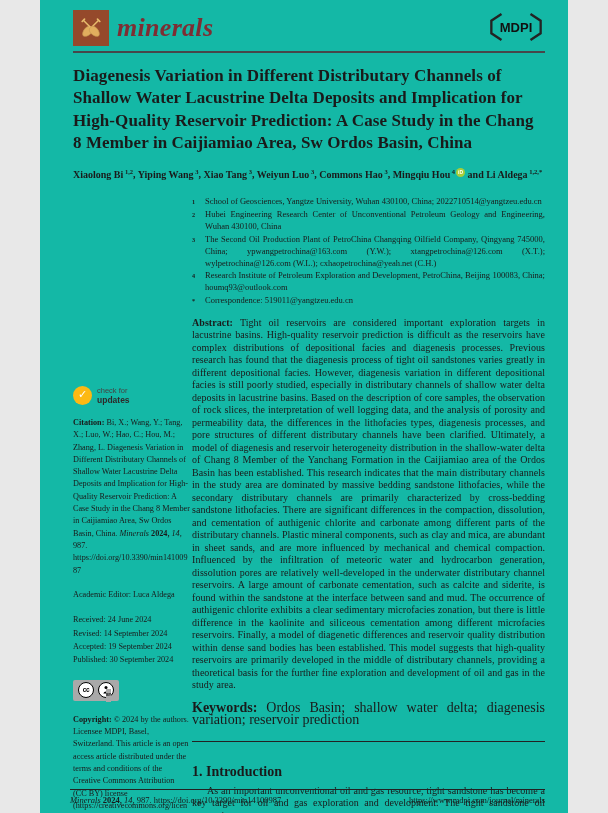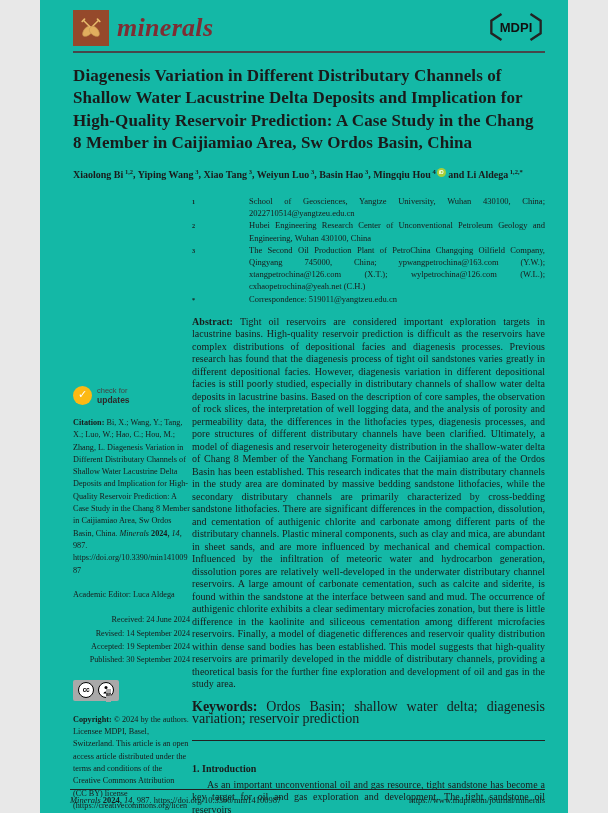--- a/index.html
+++ b/index.html
@@ -20,41 +20,41 @@
   .article-type{font-style:italic;font-size:9.5px;}
   .paper-title{margin:2px 0 0 0;font-size:17px;line-height:22.4px;font-weight:bold;letter-spacing:.1px;}
   .authors{margin-top:10px;font-size:10px;font-weight:bold;line-height:13px;}
   .authors sup{font-size:6.5px;}
   .orcid{display:inline-block;width:9px;height:9px;border-radius:50%;background:#A6CE39;color:#fff;
          font-family:"Liberation Sans",sans-serif;font-size:5px;font-weight:bold;text-align:center;
          line-height:9px;vertical-align:super;margin-left:1px;}
 
   
   .main-col{margin:14px 23px 0 152px;}
-  .aff-row{display:flex;font-size:8.5px;line-height:12.2px;text-align:justify;gap:44px;}
+  .aff-row{display:flex;font-size:8.5px;line-height:12.2px;text-align:justify;}
   .aff-marker{flex:0 0 13px;font-size:6.2px;font-weight:bold;padding-top:1px;}
   .aff-text{flex:1;}
   .abstract{margin-top:10px;font-size:10px;line-height:12.5px;text-align:justify;letter-spacing:.05px;}
   .keywords{margin-top:9px;font-size:14px;line-height:12.5px;text-align:justify;}
   .divider{margin-top:11px;border-top:1px solid #222;}
-  .section-heading{margin-top:22px;font-size:10px;font-weight:bold;}
+  .section-heading{margin-top:22px;font-size:14px;font-weight:bold;}
   .intro-p{margin:5px 0 0 0;font-size:10px;line-height:12.5px;text-align:justify;text-indent:15px;}
 
   
   .sidebar{position:absolute;left:33px;top:386px;width:117px;font-size:8.2px;line-height:12.3px;}
   .cu-badge{display:flex;align-items:center;cursor:pointer;}
   .cu-icon{width:19px;height:19px;border-radius:50%;background:#FDB913;color:#fff;font-weight:bold;
            font-size:11px;display:flex;align-items:center;justify-content:center;
            font-family:"DejaVu Sans",sans-serif;flex:0 0 19px;}
   .cu-text{margin-left:5px;font-family:"Liberation Sans",sans-serif;font-size:7.5px;line-height:8.5px;color:#444;}
   .cu-strong{font-weight:bold;font-size:8.5px;color:#2d2a2a;}
   .citation{margin-top:12px;overflow-wrap:anywhere;}
   .editor{margin-top:12px;}
   .dates{margin-top:12px;}
-  .dates p{margin:0;line-height:13.4px;text-align:right;}
+  .dates p{margin:0;line-height:13.4px;}
   .cc-badge{margin-top:13px;width:46px;height:21px;background:#a9a9a9;border-radius:2px;
             display:flex;align-items:center;justify-content:center;gap:4px;position:relative;cursor:pointer;}
   .cc-circle{width:14px;height:14px;border-radius:50%;background:#fff;border:1.4px solid #000;
              display:flex;align-items:center;justify-content:center;
              font-family:"Liberation Sans",sans-serif;font-size:6.5px;font-weight:bold;letter-spacing:-.3px;color:#000;}
   .by-label{position:absolute;right:8px;bottom:-1px;font-family:"Liberation Sans",sans-serif;
             font-size:3.5px;font-weight:bold;background:#a9a9a9;color:#000;}
   .copyright{margin-top:13px;overflow-wrap:anywhere;}
   .b{font-weight:bold;} .i{font-style:italic;}
 
@@ -89,36 +89,40 @@
     <svg class="mdpi" viewBox="0 0 60 30">
       <polyline points="15,1.5 4.5,8.5 4.5,21.5 15,28.5" fill="none" stroke="#232323" stroke-width="2.4"></polyline>
       <polyline points="45,1.5 55.5,8.5 55.5,21.5 45,28.5" fill="none" stroke="#232323" stroke-width="2.4"></polyline>
       <text x="30" y="20.5" text-anchor="middle" font-family="Liberation Sans, sans-serif" font-size="13.5" font-weight="bold" fill="#111">MDPI</text>
     </svg>
   </div>
   <div class="rule-header"></div>
 
   <div class="title-block">
     <h1 class="paper-title">Diagenesis Variation in Different Distributary Channels of Shallow Water Lacustrine Delta Deposits and Implication for High-Quality Reservoir Prediction: A Case Study in the Chang 8 Member in Caijiamiao Area, Sw Ordos Basin, China</h1>
-    <div class="authors"><span>Xiaolong Bi</span><sup> 1,2</sup>, <span>Yiping Wang</span><sup> 3</sup>, <span>Xiao Tang</span><sup> 3</sup>, <span>Weiyun Luo</span><sup> 3</sup>, <span>Basin Hao</span><sup> 3</sup>, <span>Mingqiu Hou</span><sup> 4</sup><span class="orcid">iD</span> and <span>Li Aldega</span><sup> 1,2,*</sup></div>
+    <div class="authors"><span>Xiaolong Bi</span><sup> 1,2</sup>, <span>Yiping Wang</span><sup> 3</sup>, <span>Xiao Tang</span><sup> 3</sup>, <span>Weiyun Luo</span><sup> 3</sup>, <span>Commons Hao</span><sup> 3</sup>, <span>Mingqiu Hou</span><sup> 4</sup><span class="orcid">iD</span> and <span>Li Aldega</span><sup> 1,2,*</sup></div>
   </div>
 
   <div class="main-col">
     <div>
         <div class="aff-row">
           <span class="aff-marker">1</span>
           <span class="aff-text">School of Geosciences, Yangtze University, Wuhan 430100, China; 2022710514@yangtzeu.edu.cn</span>
         </div>
         <div class="aff-row">
           <span class="aff-marker">2</span>
           <span class="aff-text">Hubei Engineering Research Center of Unconventional Petroleum Geology and Engineering, Wuhan 430100, China</span>
         </div>
         <div class="aff-row">
           <span class="aff-marker">3</span>
           <span class="aff-text">The Second Oil Production Plant of PetroChina Changqing Oilfield Company, Qingyang 745000, China; ypwangpetrochina@163.com (Y.W.); xtangpetrochina@126.com (X.T.); wylpetrochina@126.com (W.L.); cxhaopetrochina@yeah.net (C.H.)</span>
+        </div>
+        <div class="aff-row">
+          <span class="aff-marker">4</span>
+          <span class="aff-text">Research Institute of Petroleum Exploration and Development, PetroChina, Beijing 100083, China; houmq93@outlook.com</span>
         </div>
         <div class="aff-row">
           <span class="aff-marker">*</span>
           <span class="aff-text">Correspondence: 519011@yangtzeu.edu.cn</span>
         </div>
       </div>
 
     <p class="abstract"><span class="b">Abstract:</span> <span>Tight oil reservoirs are considered important exploration targets in lacustrine basins. High-quality reservoir prediction is difficult as the reservoirs have complex distributions of depositional facies and diagenesis processes. Previous research has found that the diagenesis process of tight oil sandstones varies greatly in different depositional facies. However, diagenesis variation in different depositional facies is still poorly studied, especially in distributary channels of shallow water delta deposits in lacustrine basins. Based on the description of core samples, the observation of rock slices, the interpretation of well logging data, and the analysis of porosity and permeability data, the differences in the lithofacies types, diagenesis processes, and pore structures of different distributary channels have been clarified. Ultimately, a model of diagenesis and reservoir heterogeneity distribution in the shallow-water delta of Chang 8 Member of the Yanchang Formation in the Caijiamiao area of the Ordos Basin has been established. This research indicates that the main distributary channels in the study area are dominated by massive bedding sandstone lithofacies, while the secondary distributary channels are primarily characterized by cross-bedding sandstone lithofacies. There are significant differences in the compaction, dissolution, and cementation of authigenic chlorite and carbonate among different parts of the distributary channels. Plastic mineral components, such as clay and mica, are abundant in sheet sands, and are more influenced by mechanical and chemical compaction. Influenced by the infiltration of meteoric water and hydrocarbon generation, dissolution pores are relatively well-developed in the underwater distributary channel reservoirs. A large amount of carbonate cementation, such as calcite and siderite, is found within the sandstone at the interface between sand and mud. The occurrence of authigenic chlorite exhibits a clear sedimentary microfacies zonation, but there is little difference in the kaolinite and siliceous cementation among different microfacies reservoirs. Finally, a model of diagenetic differences and reservoir quality distribution within dense sand bodies has been established. This model suggests that high-quality reservoirs are primarily developed in the middle of distributary channels, providing a theoretical basis for the further fine exploration and development of oil and gas in the study area.</span></p>
 
     <p class="keywords"><span class="b">Keywords:</span> <span>Ordos Basin; shallow water delta; diagenesis variation; reservoir prediction</span></p>

